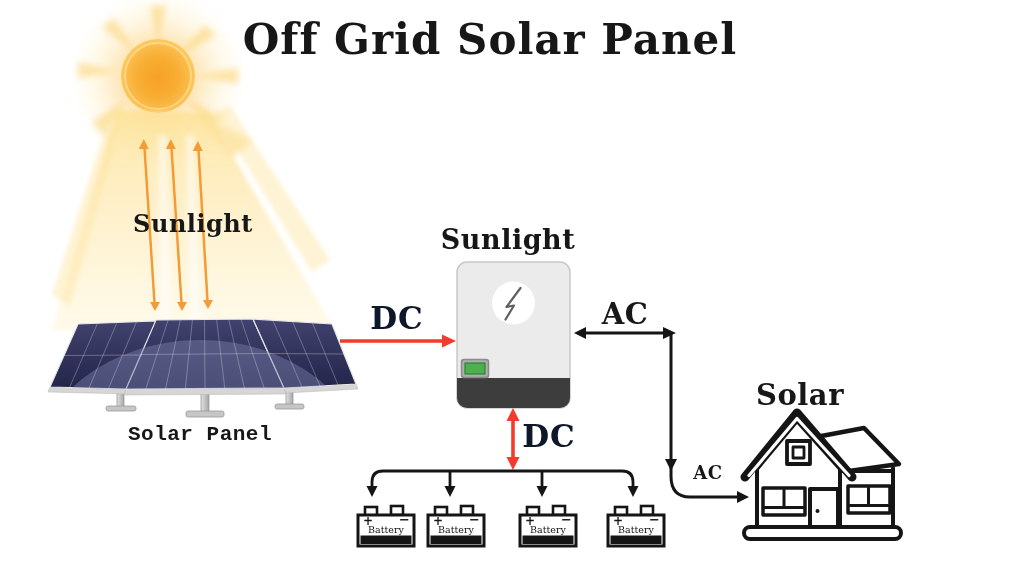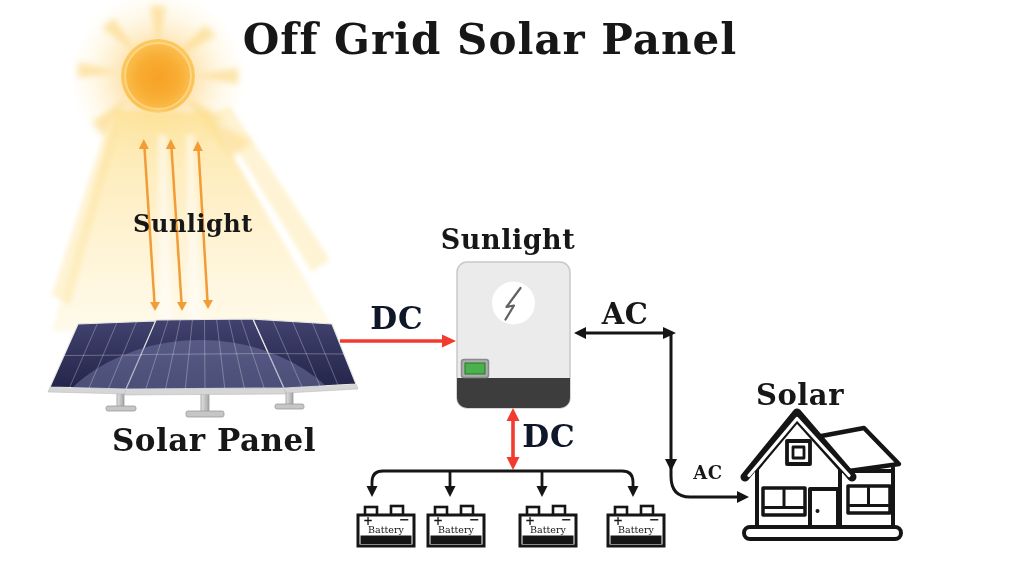--- a/index.html
+++ b/index.html
@@ -254,20 +254,20 @@
     <path d="M745,477 L797,413 L852,477" fill="none" stroke-width="9"></path>
     <path d="M749,475.5 L797,418.5 L849,475.5" fill="none" stroke="#ffffff" stroke-width="3.2"></path>
 
     <rect x="744" y="527" width="157" height="12" rx="6" stroke-width="4"></rect>
   </g>
 </svg>
 
 <div class="lbl title" style="left:490px;top:18px;">Off Grid Solar Panel</div>
 <div class="lbl big" style="left:193px;top:211px;">Sunlight</div>
 <div class="lbl mid" style="left:508px;top:226px;">Sunlight</div>
-<div class="lbl big" style="left:214px;top:424px;font-size:31px;">Solar Panel</div>
+<div class="lbl big" style="left:200px;top:424px;font-size:21px;font-family:Liberation Mono, monospace;">Solar Panel</div>
 <div class="lbl big" style="left:800px;top:380px;font-size:29px;">Solar</div>
 <div class="lbl dc red" style="left:397px;top:302px;">DC</div>
 <div class="lbl dc red" style="left:549px;top:420px;">DC</div>
 <div class="lbl ac-big" style="left:625px;top:299px;">AC</div>
 <div class="lbl ac-small" style="left:708px;top:464px;">AC</div>
 
 </div>
 
 </body></html>

